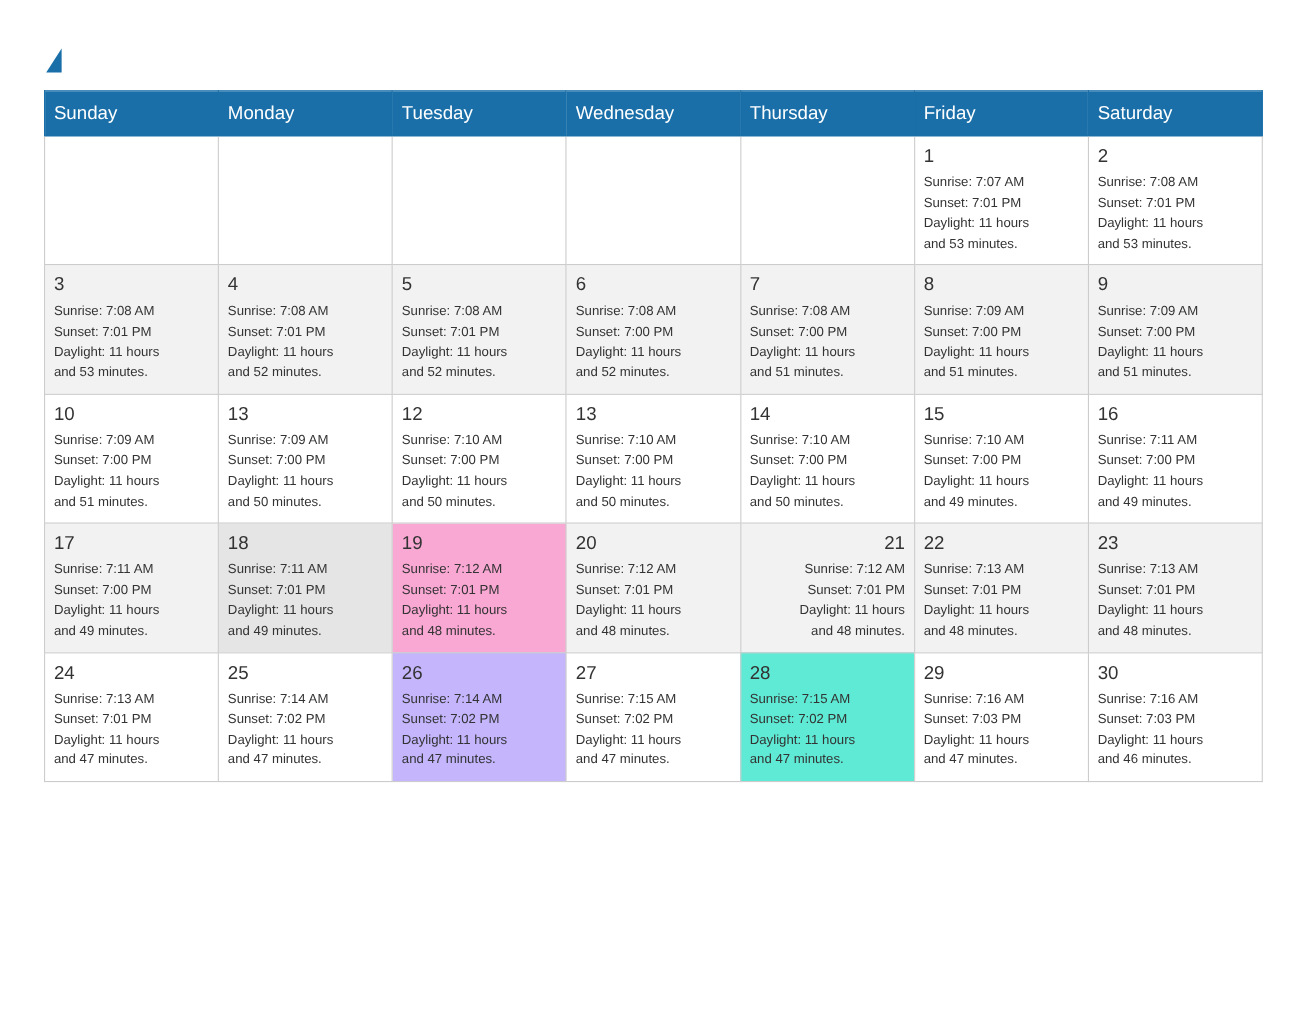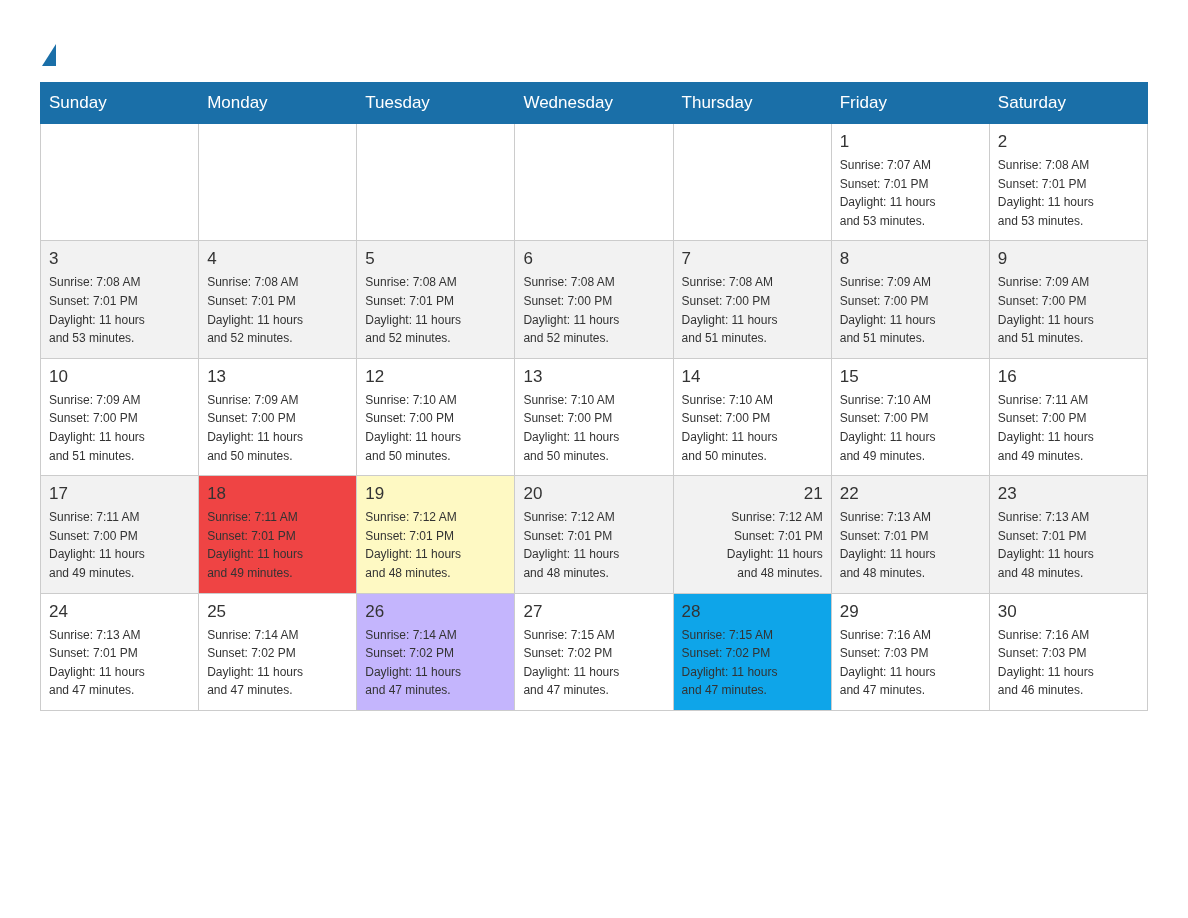--- a/index.html
+++ b/index.html
@@ -265,28 +265,28 @@
         </td>
       </tr>
       <tr>
         <td style="background-color: rgb(242, 242, 242);">
           <div class="day-number">17</div>
           <div class="day-info" style="white-space: pre-line;">Sunrise: 7:11 AM
 Sunset: 7:00 PM
 Daylight: 11 hours
 and 49 minutes.</div>
         </td>
-        <td style="background-color: #ef4444;">
+        <td style="background-color: #e5e5e5;">
           <div class="day-number">18</div>
           <div class="day-info" style="white-space: pre-line;">Sunrise: 7:11 AM
 Sunset: 7:01 PM
 Daylight: 11 hours
 and 49 minutes.</div>
         </td>
-        <td style="background-color: #fef9c3;">
+        <td style="background-color: #f9a8d4;">
           <div class="day-number">19</div>
           <div class="day-info" style="white-space: pre-line;">Sunrise: 7:12 AM
 Sunset: 7:01 PM
 Daylight: 11 hours
 and 48 minutes.</div>
         </td>
         <td style="background-color: rgb(242, 242, 242);">
           <div class="day-number">20</div>
           <div class="day-info" style="white-space: pre-line;">Sunrise: 7:12 AM
 Sunset: 7:01 PM
@@ -337,21 +337,21 @@
 Daylight: 11 hours
 and 47 minutes.</div>
         </td>
         <td style="background-color: rgb(255, 255, 255);">
           <div class="day-number">27</div>
           <div class="day-info" style="white-space: pre-line;">Sunrise: 7:15 AM
 Sunset: 7:02 PM
 Daylight: 11 hours
 and 47 minutes.</div>
         </td>
-        <td style="background-color: #0ea5e9;">
+        <td style="background-color: #5eead4;">
           <div class="day-number">28</div>
           <div class="day-info" style="white-space: pre-line;">Sunrise: 7:15 AM
 Sunset: 7:02 PM
 Daylight: 11 hours
 and 47 minutes.</div>
         </td>
         <td style="background-color: rgb(255, 255, 255);">
           <div class="day-number">29</div>
           <div class="day-info" style="white-space: pre-line;">Sunrise: 7:16 AM
 Sunset: 7:03 PM

